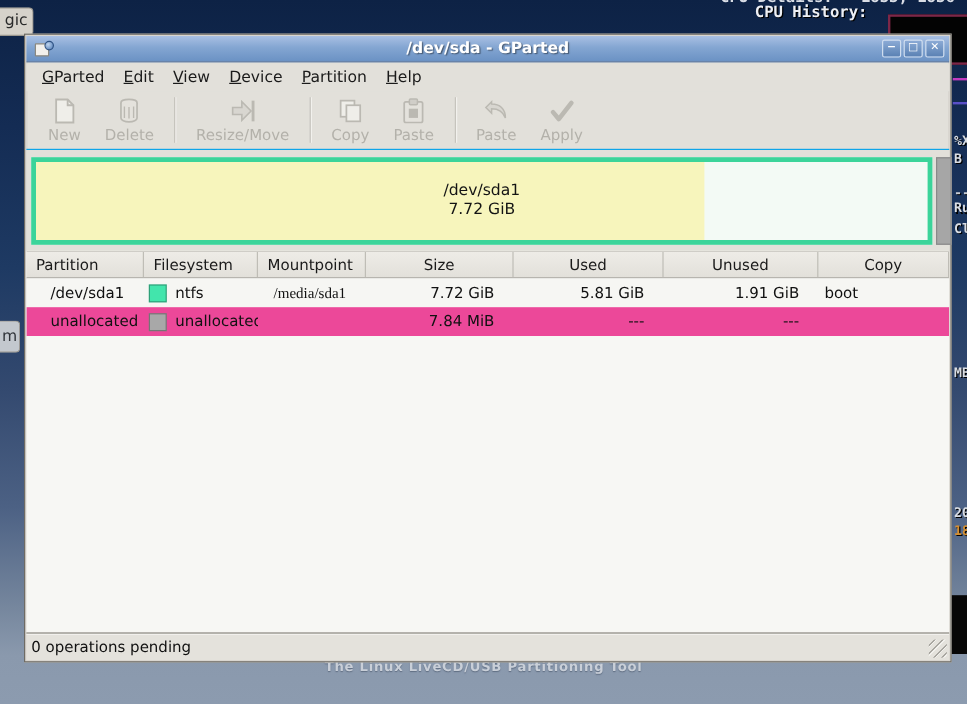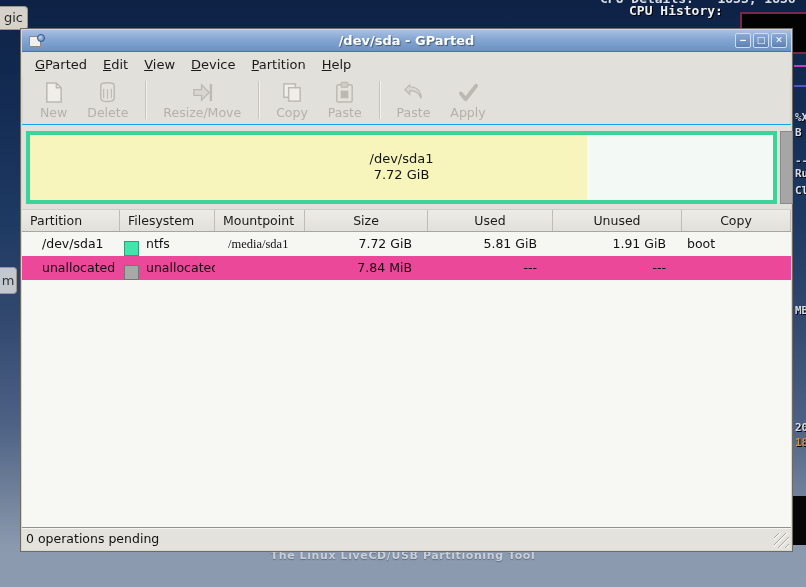--- a/index.html
+++ b/index.html
@@ -73,21 +73,21 @@
   .grid-row { display:grid; grid-template-columns:98px 95px 90px 123px 125px 129px 1fr; }
   .thead { height:23px; background:linear-gradient(180deg,#EEECE7,#E2E0DA); border-bottom:1px solid #A8A6A0; border-top:1px solid #CFCDC7; }
   .th { font-size:12.5px; color:#1A1A1A; line-height:22px; border-right:1px solid #BFBDB6; overflow:hidden; white-space:nowrap; }
   .th.left { padding-left:8px; }
   .th.center { text-align:center; }
   .trow { height:24px; }
   .trow.even { background:#F6F6F3; }
   .trow.odd { background:#ec4899; }
   .td { font-size:12.5px; color:#111; line-height:24px; overflow:hidden; white-space:nowrap; }
   .td.partition { padding-left:20px; }
-  .td.fs { display:flex; align-items:flex-end; }
+  .td.fs { display:flex; align-items:center; }
   .fs-swatch { width:15px; height:15px; margin-left:4px; margin-right:7px; border:1px solid rgba(0,0,0,.3); flex:none; }
   .td.mount { padding-left:13px;font-family:Liberation Serif, serif; }
   .td.num { text-align:right; padding-right:16px; }
   .td.flags { padding-left:5px; }
 
   .statusbar { position:absolute; left:1px; right:1px; bottom:1px; height:23px; background:#E4E2DC;
     border-top:1px solid #94928C; box-shadow:inset 0 1px 0 #F6F5F2; font-size:12.5px; color:#111; line-height:22px; padding-left:4px; }
   .resize-grip { position:absolute; right:2px; bottom:2px; width:15px; height:15px;
     background:repeating-linear-gradient(135deg, transparent 0 3px, #A9A7A1 3px 4px, #F2F1ED 4px 5px); }
 </style>

